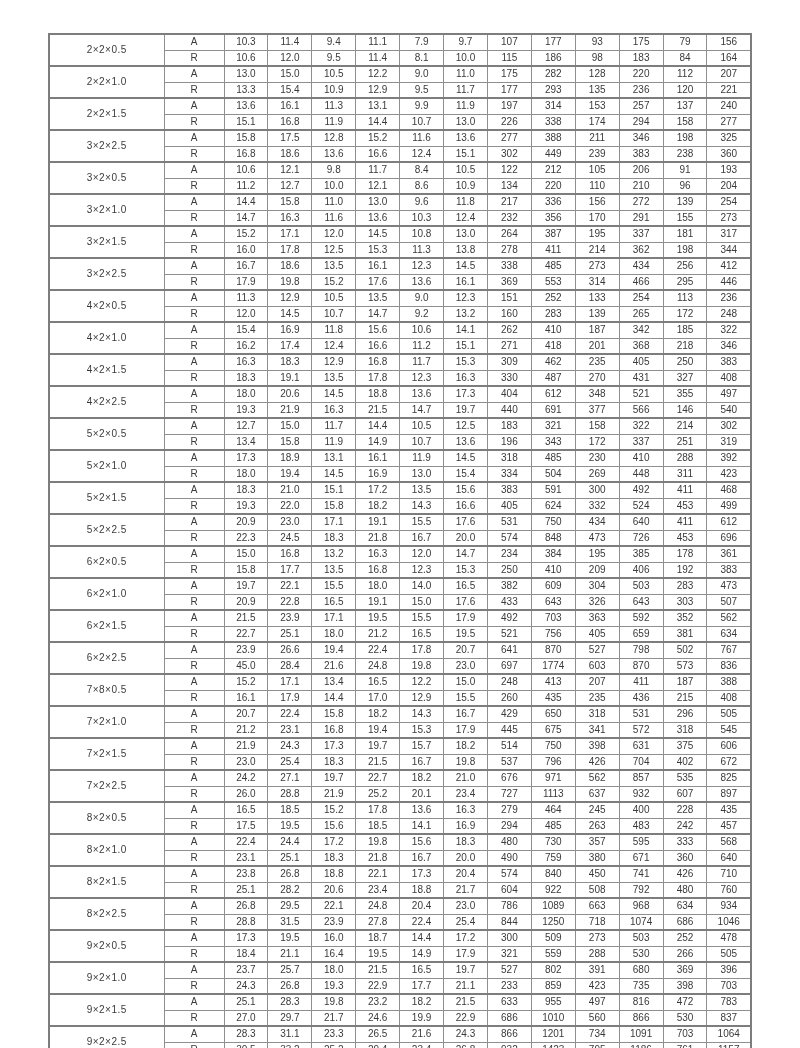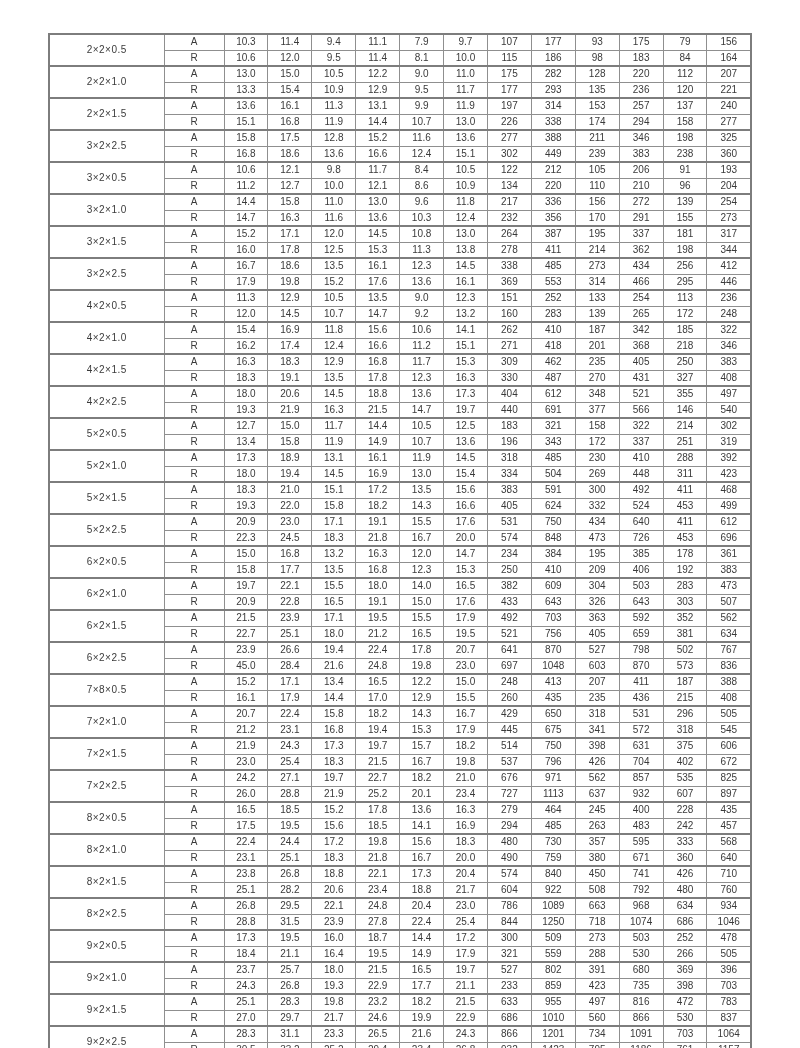--- a/index.html
+++ b/index.html
@@ -674,21 +674,21 @@
         </tr>
         <tr>
           <td class="type-cell">R</td>
           <td class="value-cell">45.0</td>
           <td class="value-cell">28.4</td>
           <td class="value-cell">21.6</td>
           <td class="value-cell">24.8</td>
           <td class="value-cell">19.8</td>
           <td class="value-cell">23.0</td>
           <td class="value-cell">697</td>
-          <td class="value-cell">1048</td>
+          <td class="value-cell">1774</td>
           <td class="value-cell">603</td>
           <td class="value-cell">870</td>
           <td class="value-cell">573</td>
           <td class="value-cell">836</td>
         </tr>
         <tr class="group-first">
           <td rowspan="2" class="size-cell">7×8×0.5</td>
           <td class="type-cell">A</td>
           <td class="value-cell">15.2</td>
           <td class="value-cell">17.1</td>

